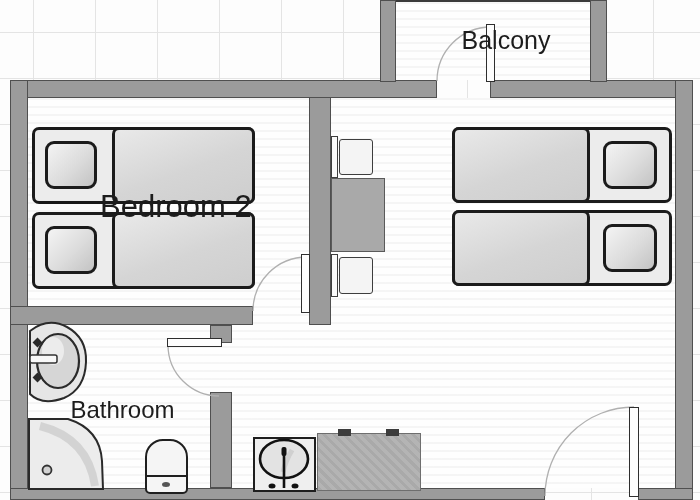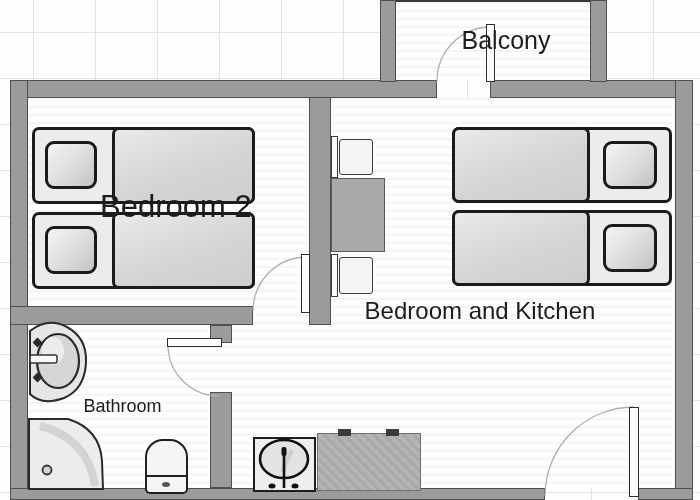--- a/index.html
+++ b/index.html
@@ -142,16 +142,15 @@
       <path d="M292,450 Q285,462 283,472" fill="none" stroke="#c8c8c8" stroke-width="5" opacity="0.7"></path>
       <rect x="281.5" y="447" width="5" height="9" rx="2" fill="#111"></rect>
       <line x1="284" y1="455" x2="284" y2="488" stroke="#111" stroke-width="2.6"></line>
       <ellipse cx="272" cy="486" rx="3.5" ry="2.5" fill="#111"></ellipse>
       <ellipse cx="295" cy="486" rx="3.5" ry="2.5" fill="#111"></ellipse>
     </g>
   </svg>
 
   <div class="abs label" style="left:440px;top:27px;width:132px;font-size:25px;">Balcony</div>
   <div class="abs label" style="left:100px;top:190px;width:145px;font-size:31px;">Bedroom 2</div>
-  <div class="abs label" style="left:350px;top:298px;width:260px;font-size:24px;">Bedroom and Kitchen</div>
-  <div class="abs label" style="left:55px;top:397px;width:135px;font-size:18px;">Bathroom</div>
+  <div class="abs label" style="left:55px;top:397px;width:135px;font-size:24px;">Bathroom</div>
 
 </div>
 
 </body></html>

